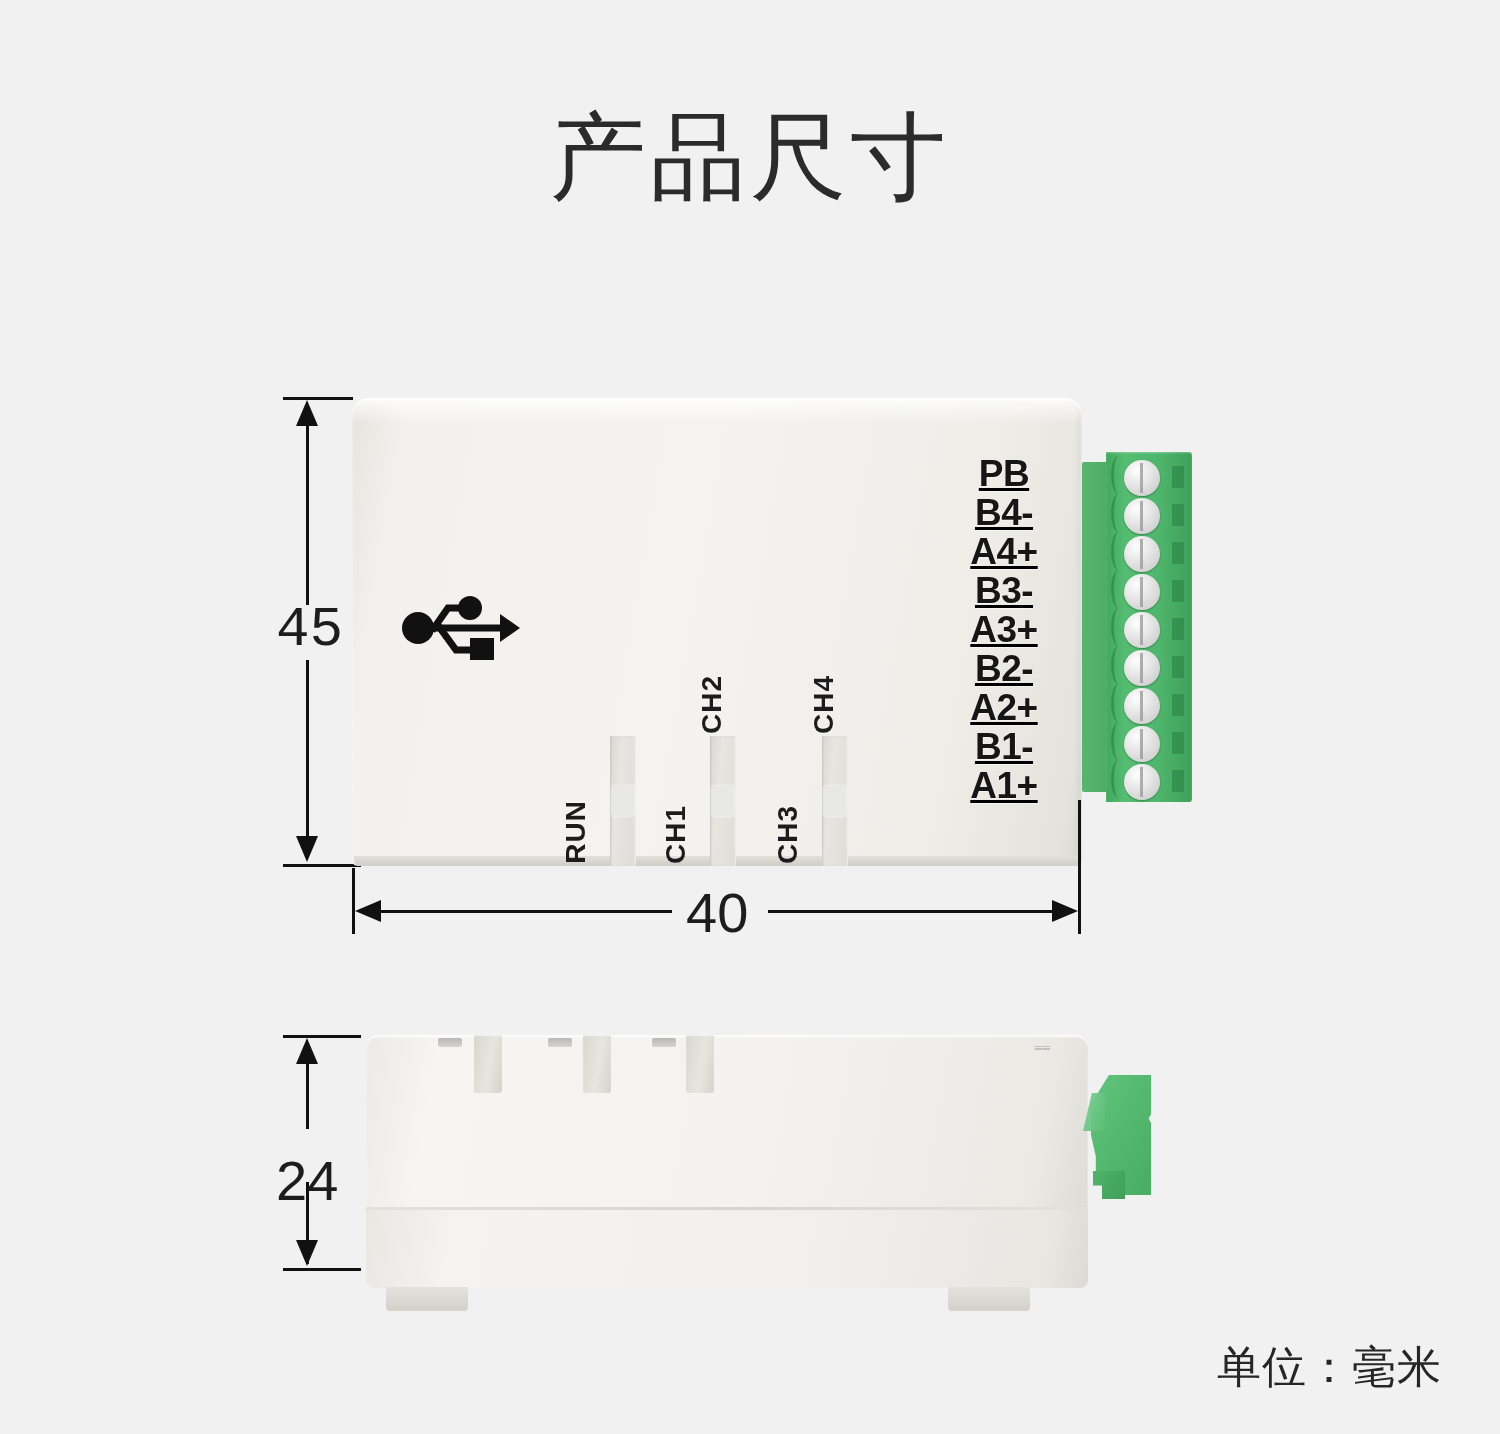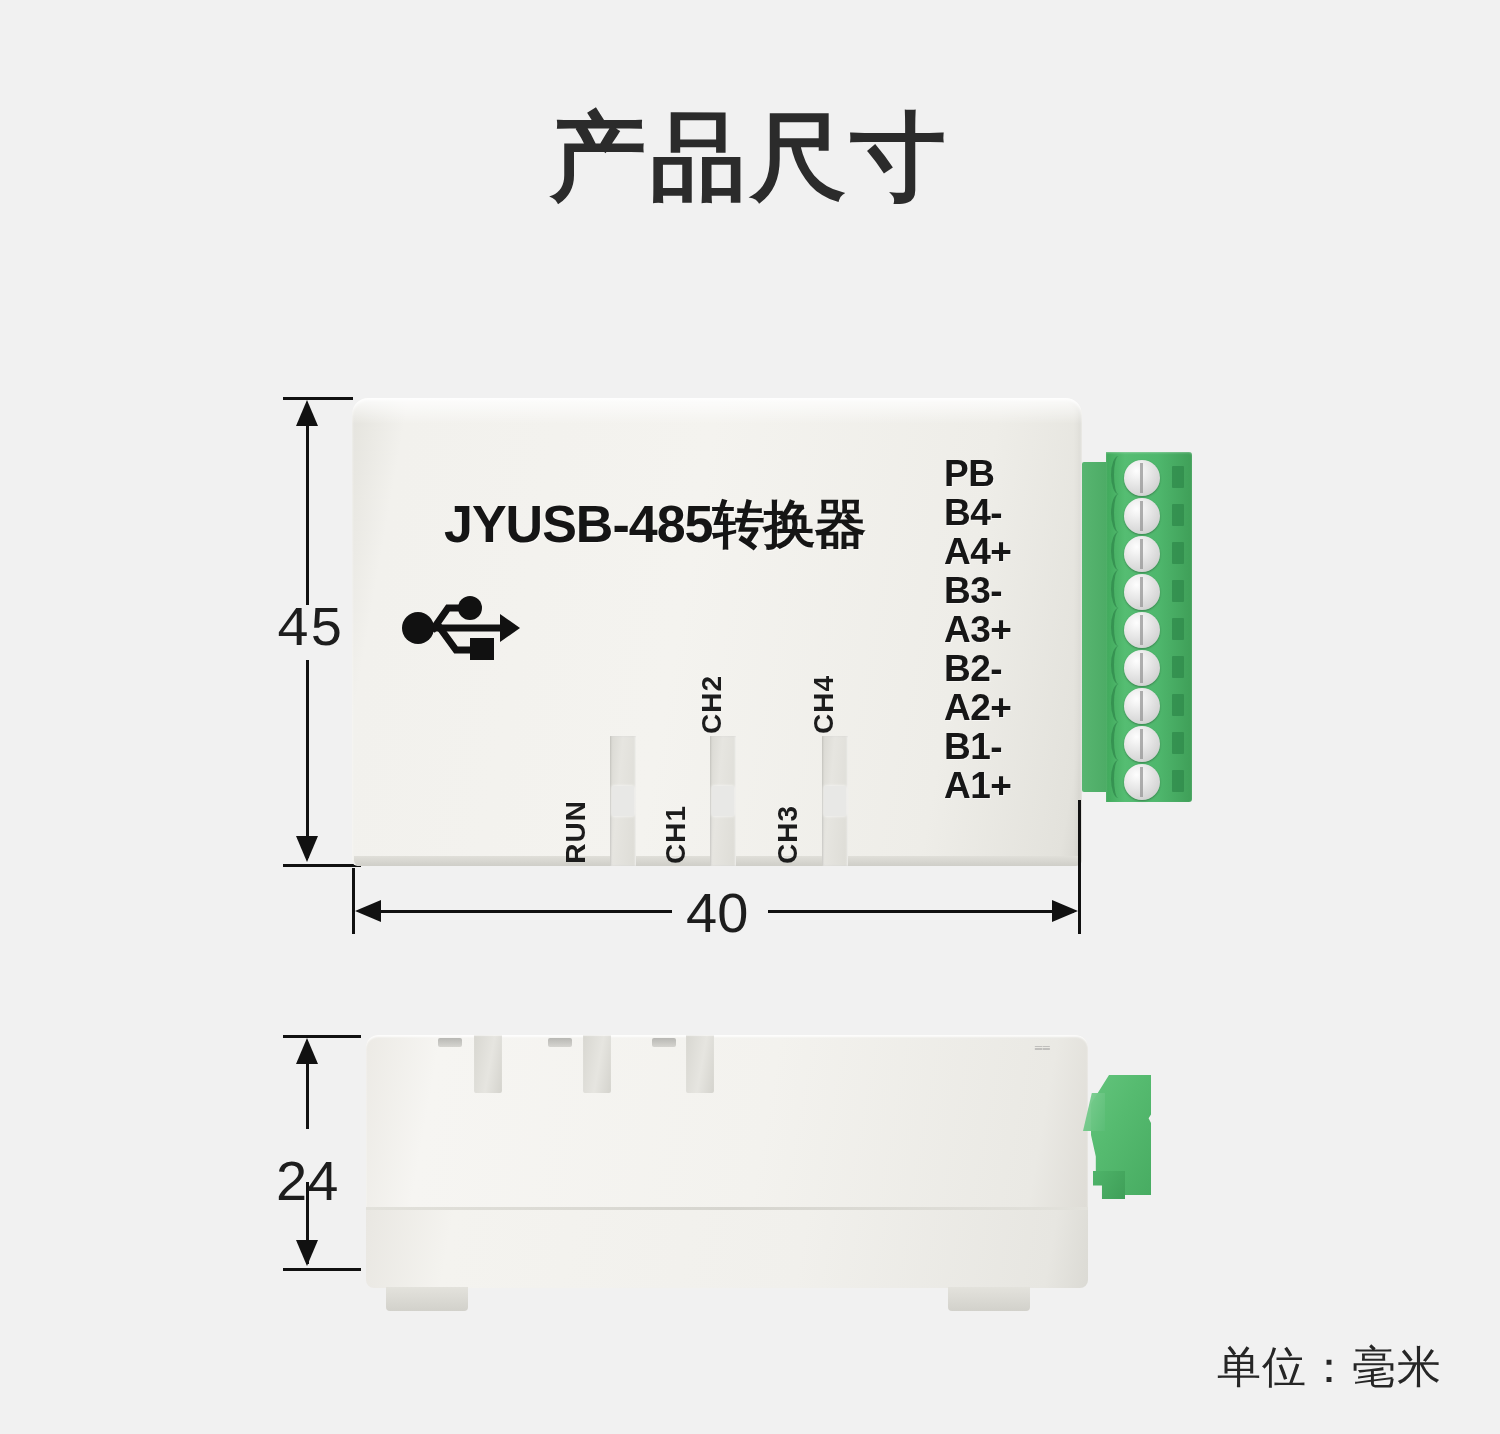--- a/index.html
+++ b/index.html
@@ -16,21 +16,21 @@
   }
 
   
   #page-title {
     position: absolute;
     left: 0;
     top: 104px;
     width: 1500px;
     text-align: center;
     font-size: 96px;
-    font-weight: 700;
+    font-weight: 400;
     color: #2b2b2b;
     letter-spacing: 4px;
     line-height: 1.1;
   }
 
   
   .dim-line-v {
     position: absolute;
     width: 0;
     border-left: 3px solid #111;
@@ -176,21 +176,22 @@
     white-space: nowrap;
     text-shadow: 1px 0 0 rgba(255,255,255,.5);
   }
 
   
   #pin-labels {
     position: absolute;
     right: 18px;
     top: 56px;
     width: 120px;
-    text-align: left;
+    text-align: center;
+    text-decoration: underline;
   }
   #pin-labels .pin {
     font-size: 37px;
     font-weight: 700;
     color: #161616;
     line-height: 39px;
     letter-spacing: -0.5px;
     text-shadow: 1px 1px 0 rgba(255,255,255,.5);
   }
 
@@ -385,21 +386,20 @@
   <div class="dim-line-v" style="left:306px; top:660px; height:198px;"></div>
   <div class="arrow arrow-down" style="left:296px; top:836px;"></div>
 
   <div class="dim-text" style="left:276px; top:598px;font-family:Liberation Mono, monospace;">45</div>
 </div>
 
 <div id="top-view">
   <div id="top-body"></div>
   <div id="top-bottom-edge"></div>
 
-  <div id="device-label">JYUSB-485转换器</div>
 
   <div id="usb-icon">
     <svg width="120" height="68" viewBox="0 0 120 68" xmlns="http://www.w3.org/2000/svg">
       <g fill="#111" stroke="#111" stroke-width="7" stroke-linecap="square">
         <line x1="22" y1="34" x2="104" y2="34" fill="none"></line>
         <path d="M34 34 L48 14 L66 14" fill="none"></path>
         <path d="M40 34 L56 56 L72 56" fill="none"></path>
       </g>
       <circle cx="18" cy="34" r="16" fill="#111"></circle>
       <circle cx="70" cy="14" r="12" fill="#111"></circle>

